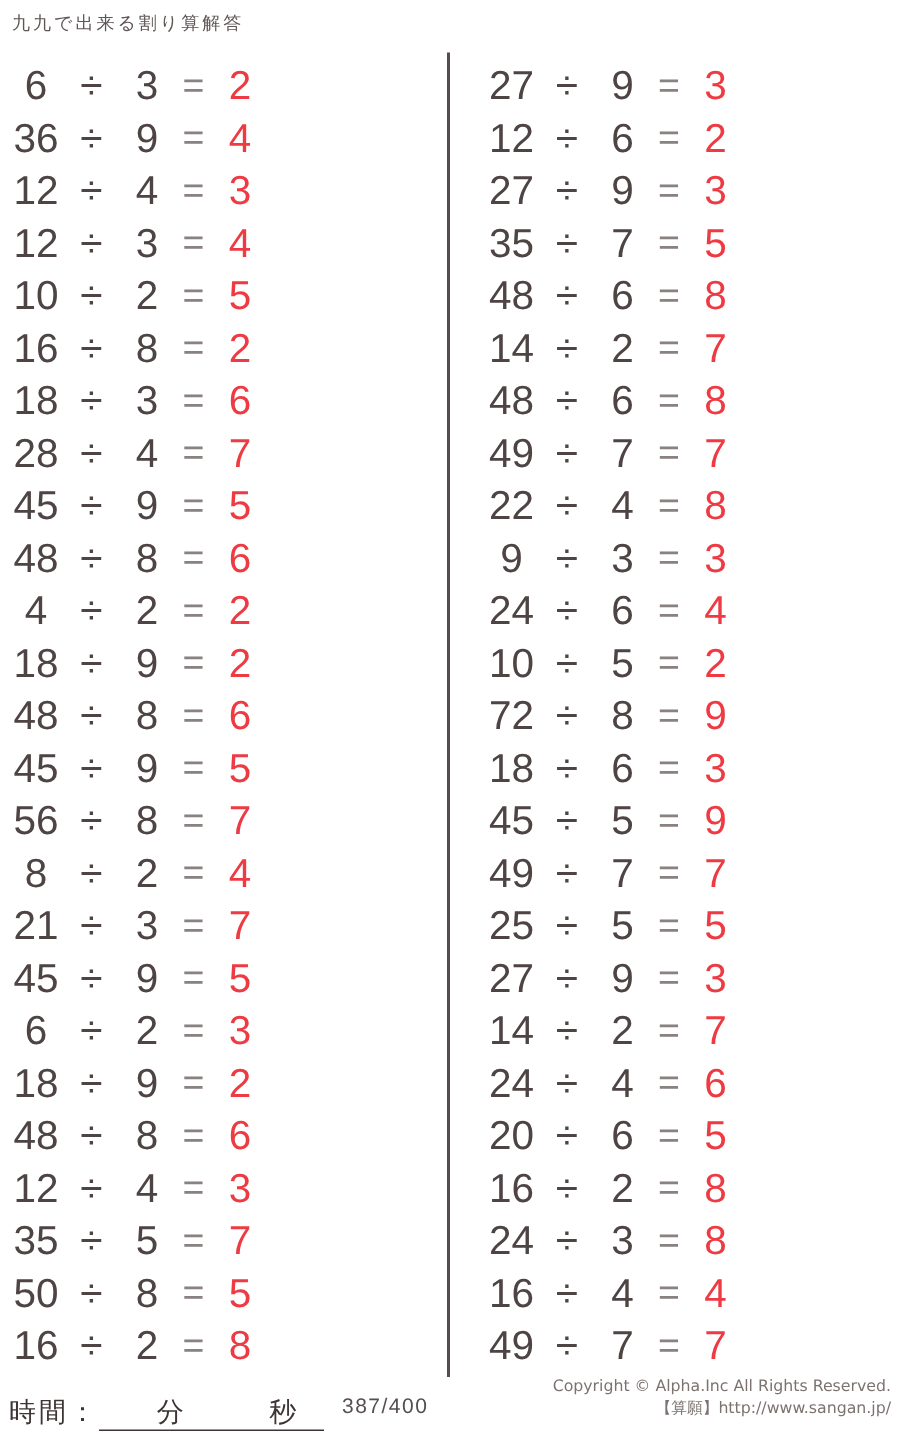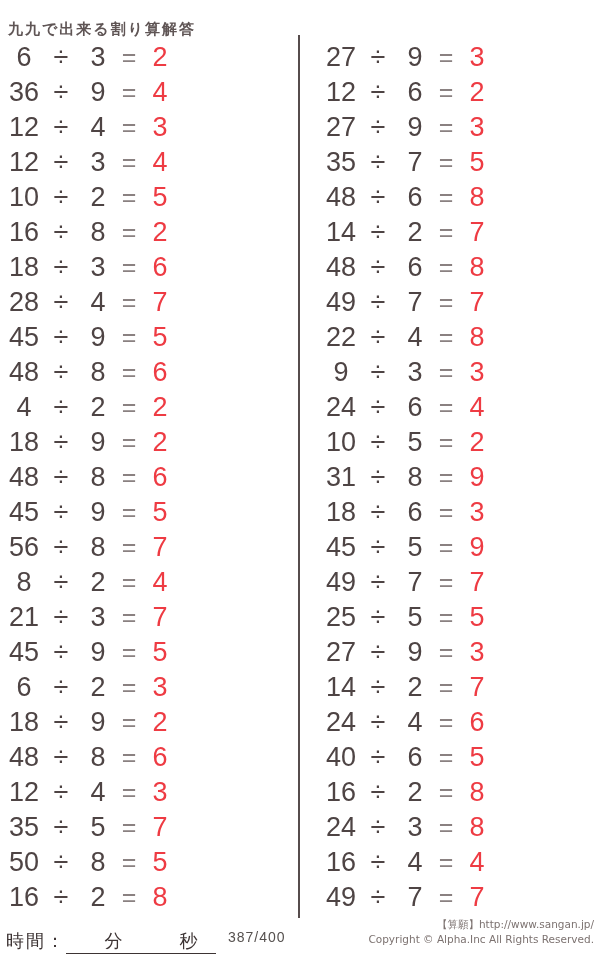--- a/index.html
+++ b/index.html
@@ -11,25 +11,24 @@
   }
   html,body{margin:0;padding:0;}
   body{
     width:600px;height:956px;
     background:#ffffff;
     font-family:"Liberation Sans", sans-serif;
     position:relative;
     overflow:hidden;
   }
   .title{
-    position:absolute;left:8px;top:20px;
-    font-size:15px;letter-spacing:2px;
+    position:absolute;left:8px;top:7px;
+    font-size:12px;letter-spacing:2px;
     color:#5f5555;
     font-family:"DejaVu Sans", sans-serif;
-    font-weight:bold;
   }
   .divider{
     position:absolute;left:298px;top:35px;
     width:2px;height:883px;
     background:var(--divider);
   }
   .column{
     position:absolute;top:40px;width:280px;
   }
   .column.left{left:5px;}
@@ -342,21 +341,21 @@
     <span class="c-ans">4</span>
   </div>
     <div class="row">
     <span class="c-dividend">10</span>
     <span class="c-op">÷</span>
     <span class="c-divisor">5</span>
     <span class="c-eq">=</span>
     <span class="c-ans">2</span>
   </div>
     <div class="row">
-    <span class="c-dividend">31</span>
+    <span class="c-dividend">72</span>
     <span class="c-op">÷</span>
     <span class="c-divisor">8</span>
     <span class="c-eq">=</span>
     <span class="c-ans">9</span>
   </div>
     <div class="row">
     <span class="c-dividend">18</span>
     <span class="c-op">÷</span>
     <span class="c-divisor">6</span>
     <span class="c-eq">=</span>
@@ -398,21 +397,21 @@
     <span class="c-ans">7</span>
   </div>
     <div class="row">
     <span class="c-dividend">24</span>
     <span class="c-op">÷</span>
     <span class="c-divisor">4</span>
     <span class="c-eq">=</span>
     <span class="c-ans">6</span>
   </div>
     <div class="row">
-    <span class="c-dividend">40</span>
+    <span class="c-dividend">20</span>
     <span class="c-op">÷</span>
     <span class="c-divisor">6</span>
     <span class="c-eq">=</span>
     <span class="c-ans">5</span>
   </div>
     <div class="row">
     <span class="c-dividend">16</span>
     <span class="c-op">÷</span>
     <span class="c-divisor">2</span>
     <span class="c-eq">=</span>
@@ -444,15 +443,15 @@
 <div class="footer-time">
   <span class="time-label">時間：</span>
   <span class="time-blank">
     <span class="minutes">分</span>
     <span class="seconds">秒</span>
   </span>
   <span class="score">387/400</span>
 </div>
 
 <div class="copyright">
+  <div>Copyright © Alpha.Inc All Rights Reserved.</div>
   <div>【算願】http://www.sangan.jp/</div>
-  <div>Copyright © Alpha.Inc All Rights Reserved.</div>
 </div>
 
 </body></html>

